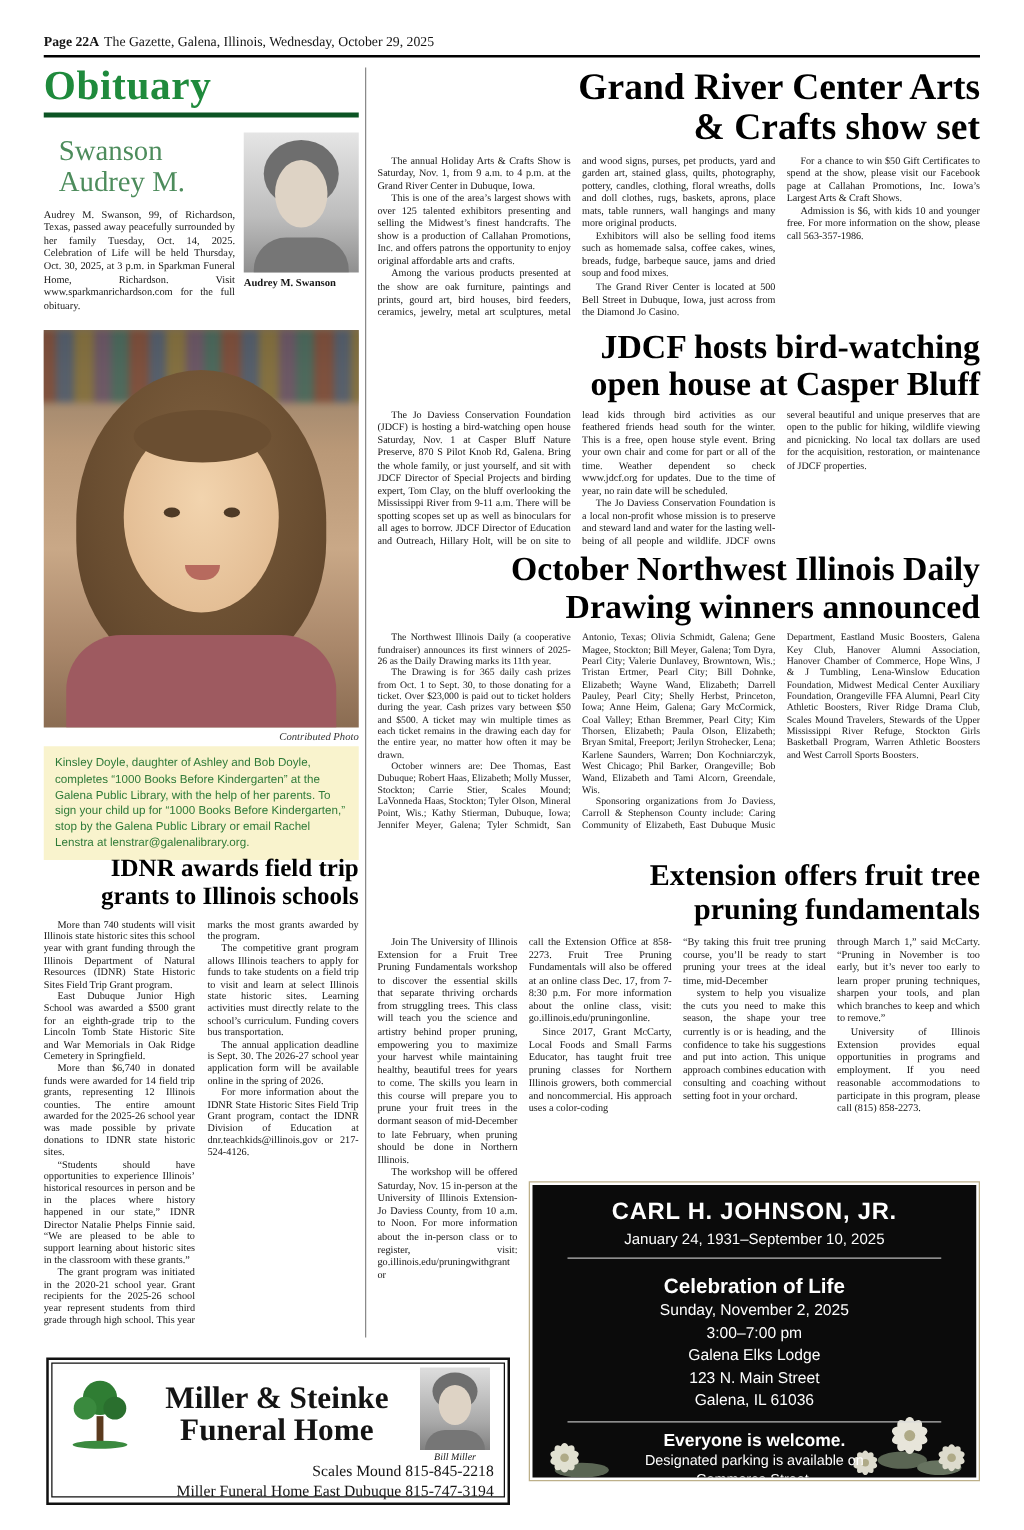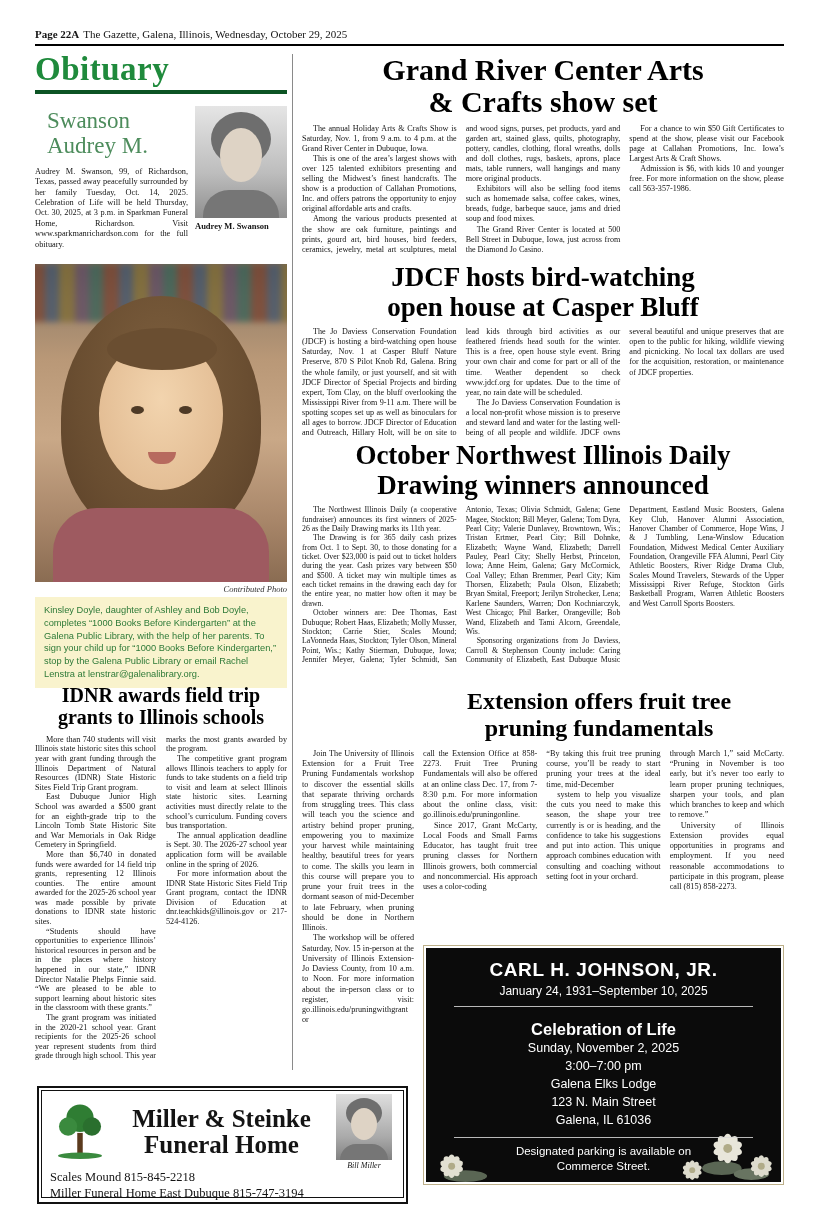--- a/index.html
+++ b/index.html
@@ -13,21 +13,21 @@
   .masthead .page-label { font-weight:bold; margin-right:4px; }
   .rule-top { position:absolute; left:35px; top:44px; width:749px; height:2px; background:#000; }
   .col-rule { position:absolute; left:292px; top:54px; width:1px; height:1016px; background:#8a8a8a; }
 
   
   .section-head { position:absolute; left:35px; top:52px; width:252px; }
   .section-title { font-size:33px; font-weight:bold; color:#1f8a3c; letter-spacing:.5px; line-height:1.05; }
   .section-underline { width:252px; height:4px; background:#0c5424; margin-top:3px; }
 
   
-  .article-title { text-align:center; color:#000; }
+  .article-title { text-align:right; color:#000; }
   .article-title div { white-space:nowrap; }
   .cols { text-align:justify; overflow:hidden; column-fill:auto; }
   .cols p, .ext-col p { margin:0; text-indent:11px; }
   .cont p:first-child { text-indent:0; }
 
   
   .obituary { position:absolute; left:35px; top:106px; width:252px; }
   .obit-photo-block { float:right; width:92px; margin-left:7px; }
   .obit-photo { width:92px; height:112px; position:relative; overflow:hidden;
     background:linear-gradient(180deg,#e5e5e5,#bdbdbd 60%,#8f8f8f); }
@@ -108,21 +108,21 @@
   .m-tree { width:60px; height:64px; flex:none; }
   .m-names { flex:1; text-align:center; }
   .m-name1, .m-name2 { font-size:25px; font-weight:bold; line-height:1.06; }
   .m-photo-wrap { width:62px; flex:none; text-align:center; }
   .m-photo { width:56px; height:66px; margin:0 auto; position:relative; overflow:hidden;
     background:linear-gradient(180deg,#dedede,#aaa 65%,#818181); }
   .m-photo .ph-hair { top:4px; left:10px; width:36px; height:30px; }
   .m-photo .ph-face { top:14px; left:15px; width:26px; height:32px; }
   .m-photo .ph-body { left:4px; width:48px; height:16px; }
   .m-photo-cap { font-size:8px; font-style:italic; margin-top:1px; }
-  .m-line1, .m-line2 { text-align:left; font-size:12.5px; line-height:1.25; }
+  .m-line1, .m-line2 { text-align:right; font-size:12.5px; line-height:1.25; }
 </style>
 </head>
 <body>
 
 <div class="page">
 
   <header class="masthead">
     <span class="page-label">Page 22A</span><span class="issue-line">The Gazette, Galena, Illinois, Wednesday, October 29, 2025</span>
   </header>
   <div class="rule-top"></div>
@@ -292,20 +292,21 @@
               <div class="j-sep"></div>
               <div class="j-event-title">Celebration of Life</div>
               <div class="j-lines">
                   <div>Sunday, November 2, 2025</div>
                   <div>3:00–7:00 pm</div>
                   <div>Galena Elks Lodge</div>
                   <div>123 N. Main Street</div>
                   <div>Galena, IL 61036</div>
                 </div>
               <div class="j-sep"></div>
+              <div class="j-welcome">Everyone is welcome.</div>
               <div class="j-parking">Designated parking is available on Commerce Street.</div>
             </div>
           </div>
         </aside>
       </div>
     </div>
   </article>
 
   <aside class="miller-ad">
     <div class="miller-inner">

